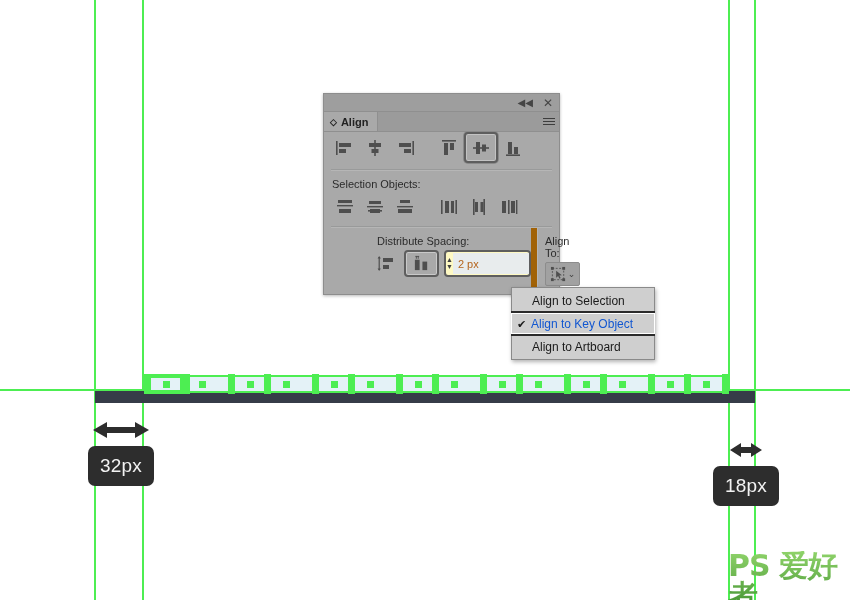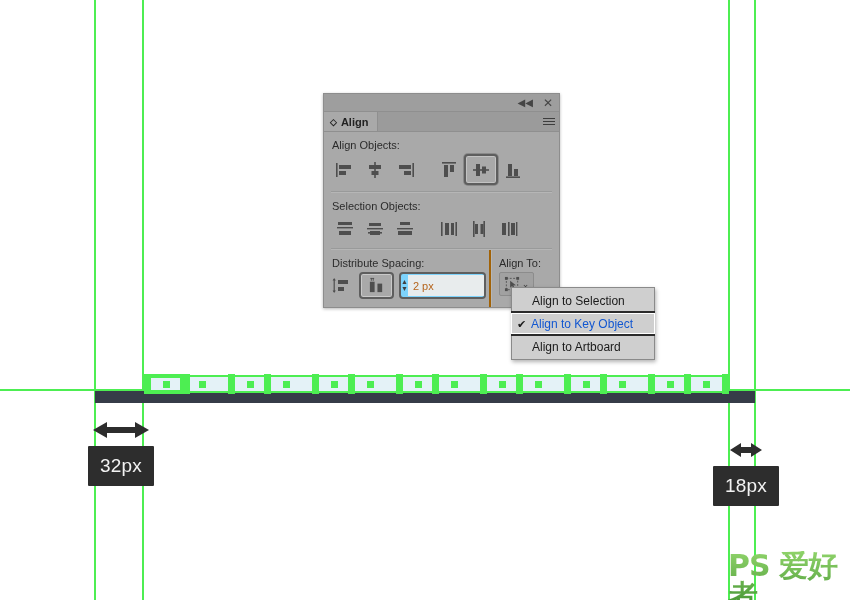--- a/index.html
+++ b/index.html
@@ -62,21 +62,21 @@
     flex-direction: column;
     align-items: center;
   }
   .measure .arrow {
     display: block;
   }
   .measure .tag {
     margin-top: 6px;
     background: #2d2d2d;
     color: #f2f2f2;
-    border-radius: 1px;
+    border-radius: 7px;
     font-size: 19px;
     line-height: 1;
     padding: 10px 12px 11px 12px;
     letter-spacing: 0.2px;
     white-space: nowrap;
   }
 
   
   #align-panel {
     position: absolute;
@@ -143,42 +143,42 @@
     border: 2px solid #5e5e5e;
     border-radius: 4px;
     box-shadow: inset 0 0 0 1px #c3c3c3, 0 0 0 1px #8a8a8a;
     background: #a9a9a9;
   }
   .divider {
     height: 1px; background: #999a9a;
     border-bottom: 1px solid #b6b6b6;
     margin: 2px 7px 0 7px;
   }
-  #bottom-area { display: flex; }
+  #bottom-area { display: flex; margin-left: 45px; }
   #spacing-col { width: 165px; }
   #alignto-col {
-    flex: 1; border-left: 2px solid #a16207;
+    flex: 1; border-left: 6px solid #a16207;
     box-shadow: inset 1px 0 0 #b6b6b6;
   }
   #spacing-controls {
     display: flex; align-items: center; padding: 0 0 8px 6px; gap: 5px;
   }
   #spacing-stepper {
     display: flex; align-items: center;
     border: 2px solid #5e5e5e; border-radius: 4px;
     box-shadow: inset 0 0 0 1px #c9c9c9;
     background: #a9a9a9;
     height: 23px; width: 31px;
     justify-content: center;
     cursor: pointer;
   }
   #spacing-input-wrap {
     display: flex; align-items: center;
     border: 2px solid #5e5e5e; border-radius: 4px;
-    background: #7dd3fc;
+    background: #fef9c3;
     height: 23px; width: 83px;
     overflow: hidden;
   }
   #spin {
     width: 17px; display: flex; flex-direction: column;
     align-items: center; justify-content: center; gap: 1px;
     color: #3f3f3f; font-size: 7px; line-height: 6px;
     cursor: pointer;
   }
   #spacing-input {
@@ -337,21 +337,20 @@
       <div id="tab-rest"></div>
       <div id="panel-menu-icon">
         <span class="hamburger">
             <i></i>
             <i></i>
             <i></i>
           </span>
       </div>
     </div>
 
-    <div class="section-label">Align Objects:</div>
     <div class="icon-row">
       <div class="abtn">
         <svg width="20" height="18" viewBox="0 0 20 18">
           <g fill="#4e4e4e">
               <rect x="1" y="2" width="1.6" height="14"></rect>
               <rect x="4" y="4" width="12" height="4"></rect>
               <rect x="4" y="10" width="7" height="4"></rect>
             </g>
         </svg>
       </div>

